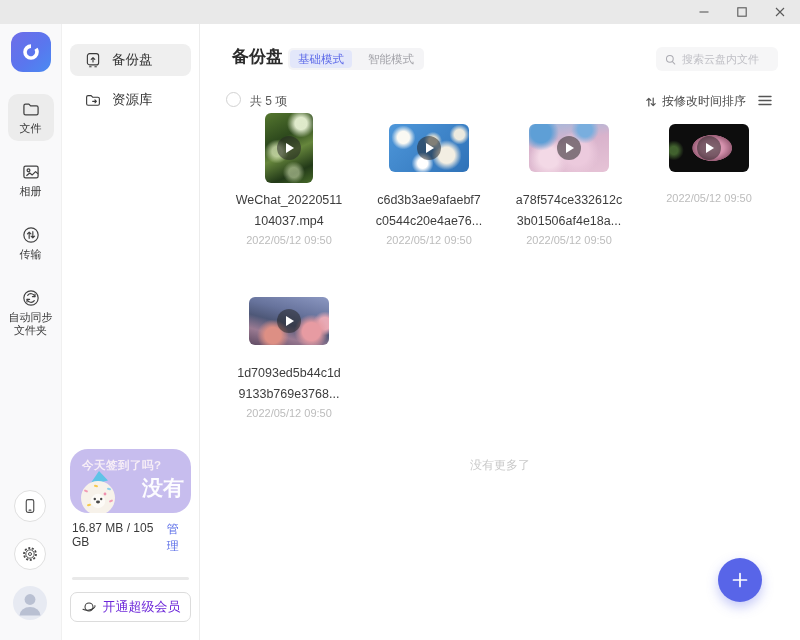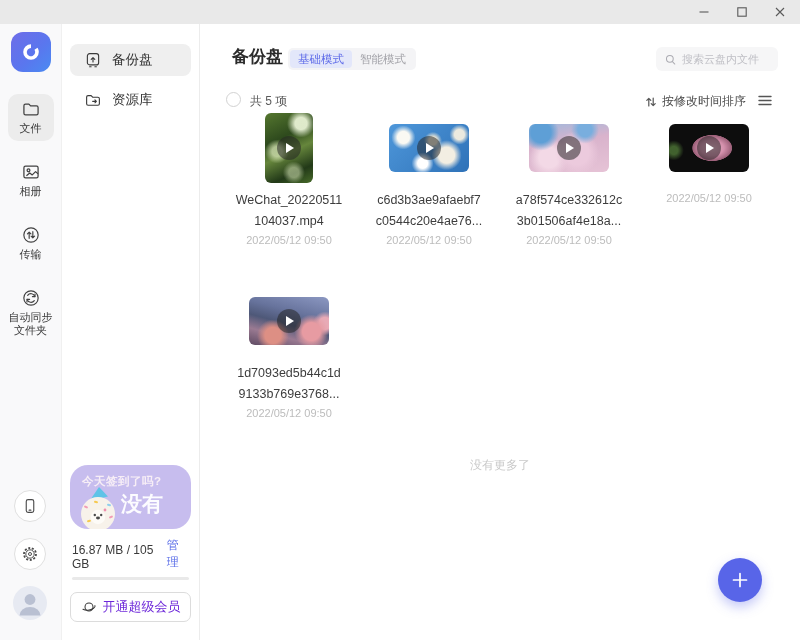--- a/index.html
+++ b/index.html
@@ -36,34 +36,34 @@
     border-right:1px solid #ececec; }
   .lib-item { margin:8px 8px 0; height:32px; border-radius:8px; display:flex; align-items:center;
     gap:10px; padding-left:14px; font-size:13.5px; color:#333; }
   .lib-item.first { margin-top:20px; }
   .lib-item.sel { background:#efefef; }
   .lib-bottom { position:absolute; left:8px; right:8px; bottom:18px; }
   .promo { position:relative; height:64px; border-radius:18px; background:#c7bdee;
     overflow:hidden; margin-bottom:8px; }
   .promo-q { position:absolute; left:12px; top:9px; font-size:11.5px; font-weight:bold;
     color:#f7eef6; letter-spacing:.5px; }
-  .promo-a { position:absolute; right:28px; top:25px; font-size:21px; font-weight:bold;
+  .promo-a { position:absolute; right:7px; top:25px; font-size:21px; font-weight:bold;
     color:#fff; opacity:.95; }
   .promo-char { position:absolute; left:4px; bottom:-2px; }
-  .storage-row { display:flex; align-items:flex-end; font-size:12px; color:#3a3a3a; margin:2px 2px 6px; }
+  .storage-row { display:flex; align-items:flex-start; font-size:12px; color:#3a3a3a; margin:2px 2px 22px; }
   .manage { margin-left:auto; color:#5b6ee8; font-size:12px; }
   .bar { height:3px; border-radius:2px; background:#e9e9e9; margin:0 2px 12px; }
   .upgrade { height:30px; border:1px solid #dcdcdc; border-radius:7px; background:#fff;
     display:flex; align-items:center; justify-content:center; gap:6px; font-size:13px; color:#6d28d9; }
 
   
   .main { position:absolute; top:24px; left:200px; right:0; bottom:0; background:#fff; }
   .page-title { position:absolute; left:32px; top:21px; font-size:17px; font-weight:bold; color:#2b2b2b; }
   .modes { position:absolute; left:88px; top:24px; background:#f4f4f6; border-radius:5px;
-    padding:2px; display:flex; }
+    padding:2px; display:flex;gap:8px; }
   .mode { height:18px; line-height:18px; padding:0 8px; font-size:11.5px; color:#a2a2a8;
     border-radius:4px; }
   .mode.sel { background:#e3e7fa; color:#5b68e8; }
   .search { position:absolute; right:22px; top:23px; width:122px; height:24px; background:#f6f6f7;
     border-radius:6px; display:flex; align-items:center; padding:0 8px; gap:5px; }
   .search input { flex:1; min-width:0; border:none; outline:none; background:transparent;
     font-size:11px; color:#444; font-family:Liberation Serif, serif; }
   .search input::placeholder { color:#bfbfc5; }
 
   .select-circle { position:absolute; left:26px; top:68px; width:15px; height:15px;

